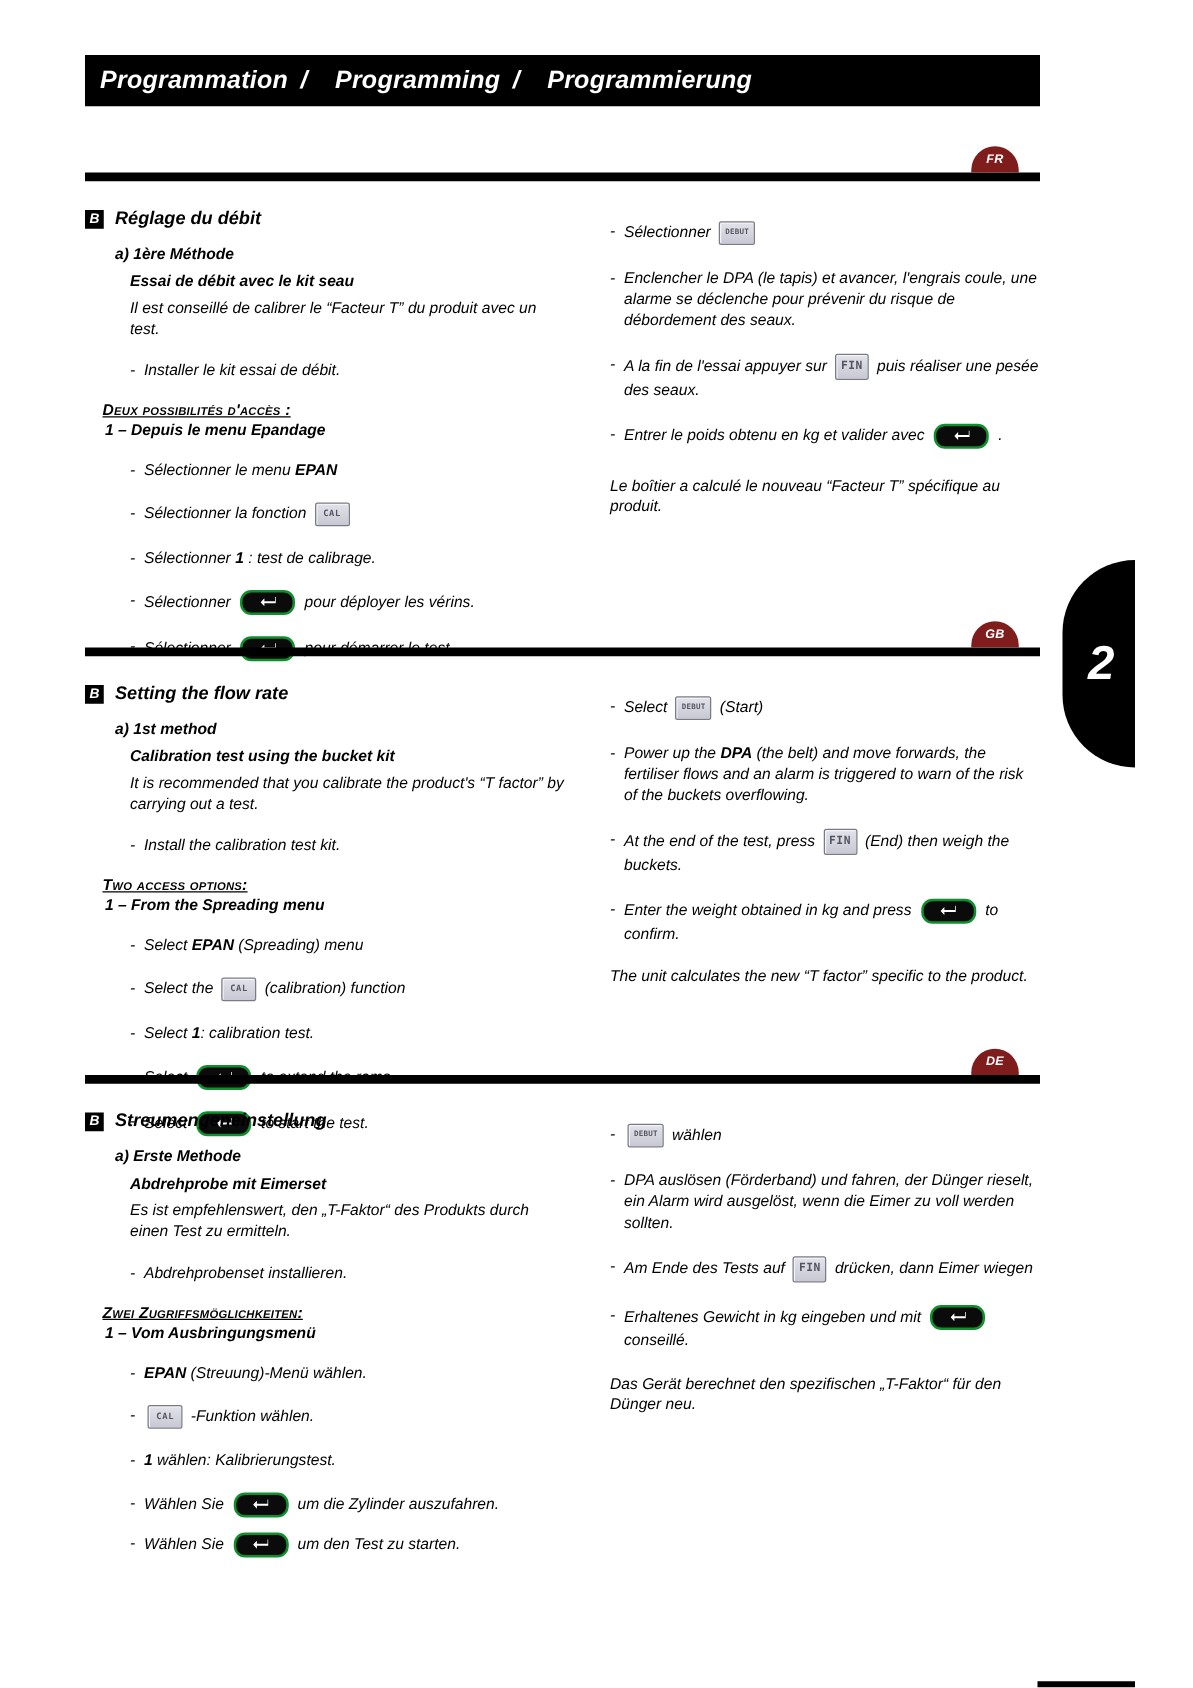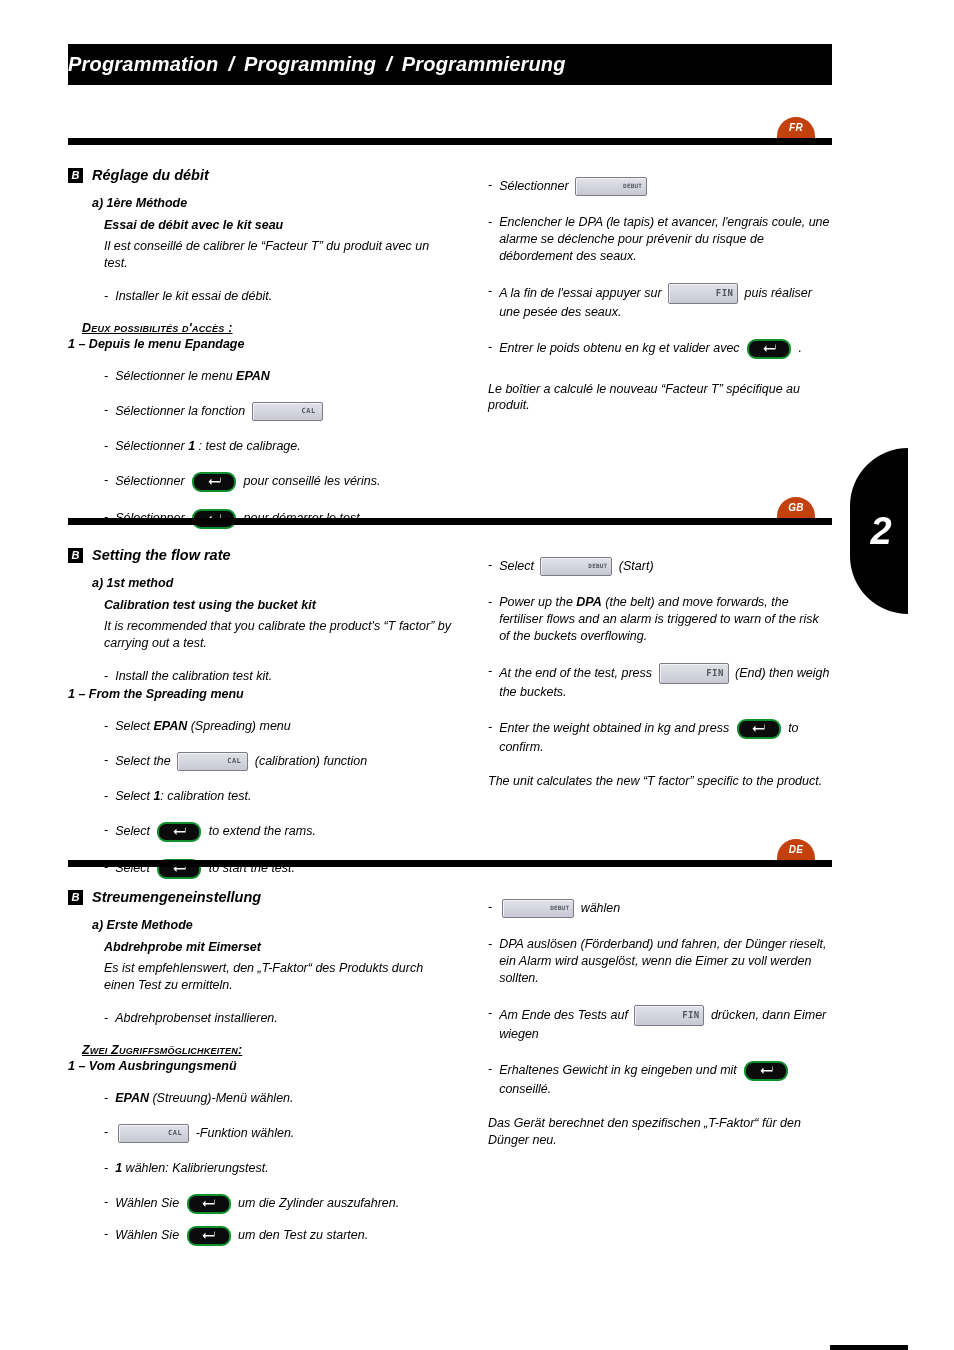--- a/index.html
+++ b/index.html
@@ -29,20 +29,21 @@
     background: #000000;
     display: flex;
     align-items: center;
   }
   .title-text {
     color: #ffffff;
     font-size: 20px;
     font-weight: bold;
     font-style: italic;
     letter-spacing: 0.2px;
+    padding-left: 12px;
     white-space: pre;
   }
   .title-sep {
     color: #ffffff;
     font-size: 20px;
     font-weight: bold;
     font-style: italic;
     padding: 0 10px;
   }
   .title-text.reg { font-style: italic; }
@@ -56,21 +57,21 @@
   .sec-rule {
     position: relative;
     height: 7px;
     background: #000000;
     width: 764px;
   }
   .lang-badge {
     position: absolute;
     width: 38px;
     height: 21px;
-    background: #c2410c;
+    background: #7f1d1d;
     border-radius: 19px 19px 0 0;
     top: -21px;
     right: 17px;
     color: #ffffff;
     font-size: 10px;
     font-weight: bold;
     font-style: italic;
     display: flex;
     align-items: center;
     justify-content: center;
@@ -135,21 +136,21 @@
     font-weight: bold;
     font-variant: small-caps;
     text-decoration: underline;
     margin: 16px 0 0 14px;
     letter-spacing: 0.2px;
   }
   .p-access-sub {
     font-size: 12.5px;
     font-weight: bold;
     font-style: italic;
-    margin: 2px 0 0 0;
+    margin: 2px 0 0 16px;
   }
 
   
   .bl {
     font-size: 12.5px;
     font-style: italic;
     line-height: 1.35;
     display: flex;
     align-items: flex-start;
     gap: 7px;
@@ -170,21 +171,20 @@
     vertical-align: middle;
     background: linear-gradient(#e2e2ea, #c8c8d4);
     border: 1px solid #7b7b86;
     border-radius: 2px;
     color: #55555f;
     font-family: "DejaVu Sans Mono", monospace;
     font-style: normal;
     font-weight: bold;
     box-shadow: inset 1px 1px 0 #f2f2f7;
     margin: 0 3px;
-    padding-left: 43px;
   }
   .key-cal { width: 26px; height: 17px; font-size: 7px; letter-spacing: 0.5px; }
   .key-debut { width: 27px; height: 17px; font-size: 6px; letter-spacing: 0.2px; }
   .key-fin { width: 25px; height: 19px; font-size: 9px; letter-spacing: 0.4px; }
 
   .key-enter {
     display: inline-flex;
     align-items: center;
     justify-content: center;
     vertical-align: middle;
@@ -289,21 +289,21 @@
             <div class="bl left-bl">
               <span class="dash">-</span>
               <span class="body"><span>Sélectionner </span><b>1</b><span> : test de calibrage.</span></span>
             </div>
             <div class="bl left-bl">
               <span class="dash">-</span>
               <span class="body"><span>Sélectionner </span><span class="key-enter">
                   <svg width="13" height="9" viewBox="0 0 13 9">
                     <path d="M12 0.5 V4 H3.5 V1.5 L0.5 4.7 L3.5 7.9 V5.6 H12.6 V0.5 Z" fill="#ffffff"></path>
                   </svg>
-                </span><span> pour conseillé les vérins.</span></span>
+                </span><span> pour déployer les vérins.</span></span>
             </div>
             <div class="bl left-bl">
               <span class="dash">-</span>
               <span class="body"><span>Sélectionner </span><span class="key-enter">
                   <svg width="13" height="9" viewBox="0 0 13 9">
                     <path d="M12 0.5 V4 H3.5 V1.5 L0.5 4.7 L3.5 7.9 V5.6 H12.6 V0.5 Z" fill="#ffffff"></path>
                   </svg>
                 </span><span> pour démarrer le test.</span></span>
             </div>
           </div>
@@ -352,20 +352,21 @@
               <span class="sq-b">B</span>
               <span class="h-title">Setting the flow rate</span>
             </div>
             <div class="h-method">a)   1st method</div>
             <div class="h-sub">Calibration test using the bucket kit</div>
             <div class="p-intro">It is recommended that you calibrate the product's “T factor” by carrying out a test.</div>
             <div class="bl left-bl">
               <span class="dash">-</span>
               <span class="body"><span>Install the calibration test kit.</span></span>
             </div>
+            <div class="p-access-title">Two access options:</div>
             <div class="p-access-sub">1 – From the Spreading  menu</div>
             <div class="bl left-bl">
               <span class="dash">-</span>
               <span class="body"><span>Select </span><b>EPAN</b><span> (Spreading) menu</span></span>
             </div>
             <div class="bl left-bl">
               <span class="dash">-</span>
               <span class="body"><span>Select the </span><span class="key key-cal">CAL</span><span> (calibration) function</span></span>
             </div>
             <div class="bl left-bl">

